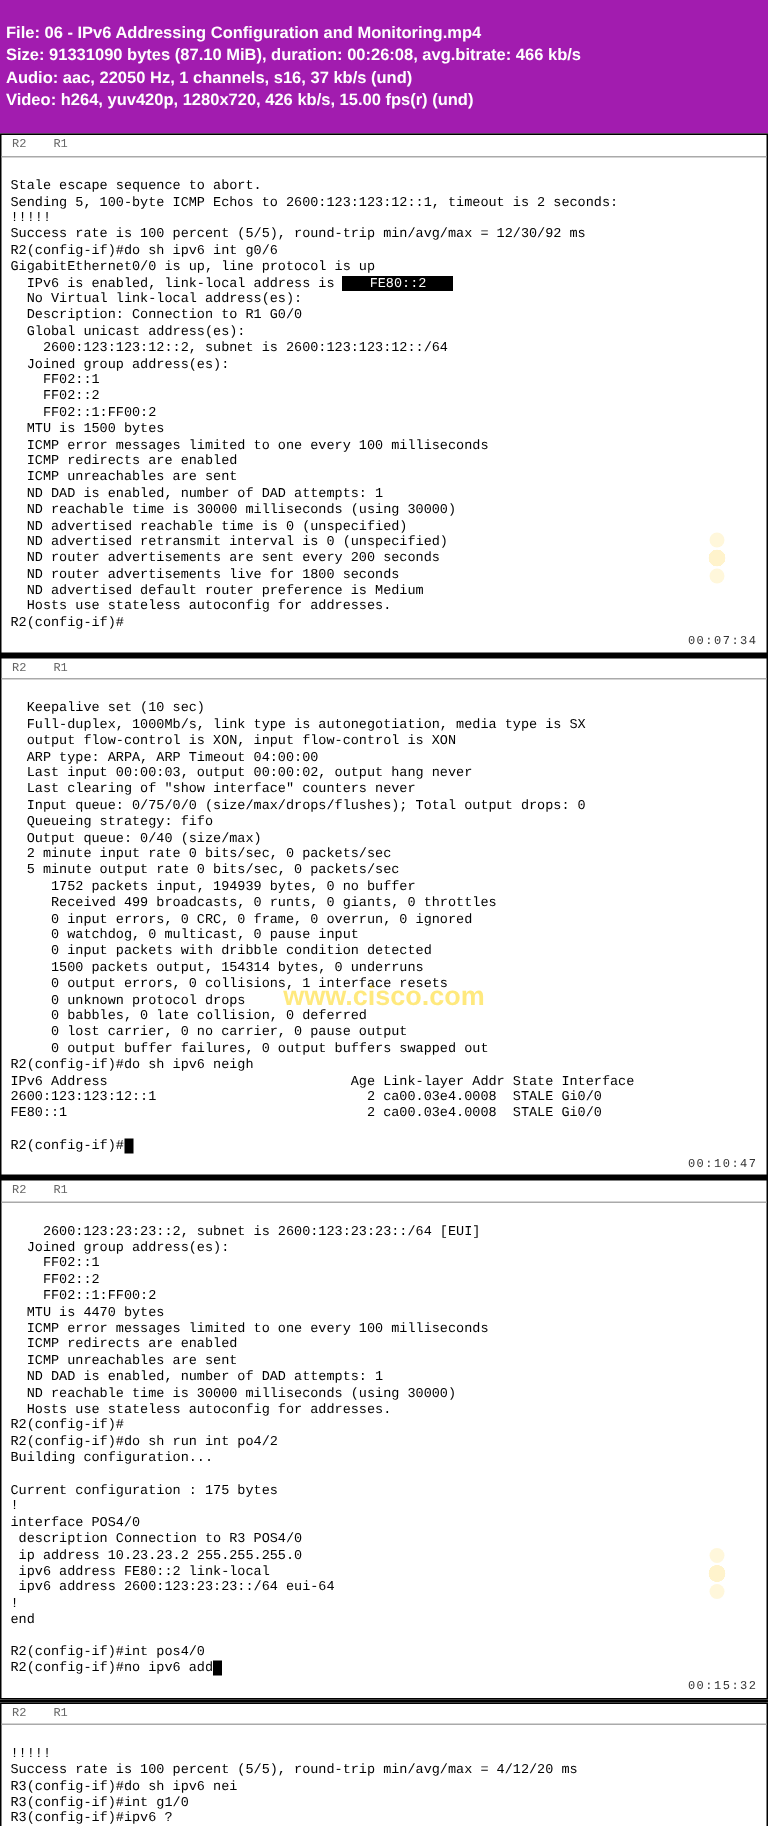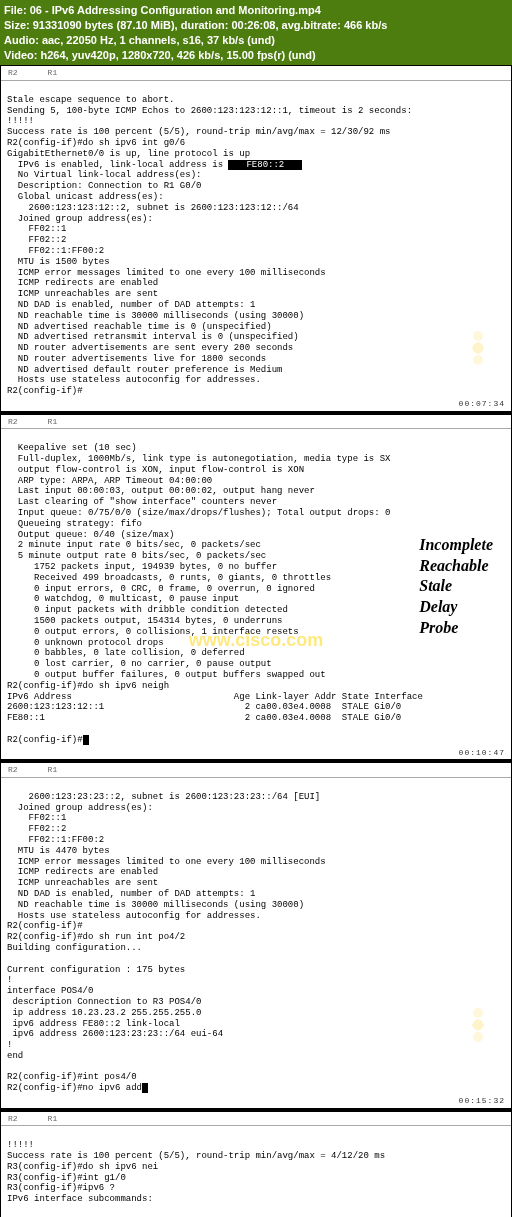--- a/index.html
+++ b/index.html
@@ -1,20 +1,20 @@
 <!DOCTYPE html>
 <html><head>
 <meta charset="utf-8">
 <style>
 * { margin: 0; padding: 0; box-sizing: border-box; }
 body { width: 512px; background: #000; font-family: 'Courier New', monospace; font-size: 9px; line-height: 1.2; color: #000; }
-.header { background: #4d7c0f; color: #fff; padding: 3px 4px; font-family: Arial, sans-serif; font-weight: bold; font-size: 11px; line-height: 1.35; }
+.header { background: #a21caf; color: #fff; padding: 15px 4px; font-family: Arial, sans-serif; font-weight: bold; font-size: 11px; line-height: 1.35; }
 .header-line { white-space: nowrap; }
 .panel { background: #fff; border: 1px solid #000; margin-bottom: 2px; position: relative; }
-.tabs { display: flex; gap: 24px; padding: 2px 4px; border-bottom: 1px solid #aaa; font-size: 8px; color: #666; }
+.tabs { display: flex; gap: 12px; padding: 2px 4px; border-bottom: 1px solid #aaa; font-size: 8px; color: #666; }
 .tab { padding: 0 3px; }
 .term { padding: 3px 6px 3px 6px; font-size: 9px; white-space: pre; overflow: hidden; position: relative; }
 .hl { background: #000; color: #fff; padding: 0 18px; }
 .cursor { background: #000; color: #000; display: inline-block; width: 6px; height: 10px; vertical-align: text-bottom; }
 .timestamp { position: absolute; right: 6px; bottom: 2px; font-size: 8px; color: #333; letter-spacing: 1px; }
 .watermark { position: absolute; left: 50%; transform: translateX(-50%); color: #ffd400; opacity: 0.5; font-size: 18px; font-weight: bold; font-family: Arial; z-index: 5; pointer-events: none; }
 .annotation { position: absolute; right: 18px; top: 120px; font-family: 'Brush Script MT', cursive; font-size: 16px; font-style: italic; line-height: 1.3; font-weight: bold; text-align: left; }
 .flower { position: absolute; width: 26px; height: 26px; background: radial-gradient(circle, #ffe89a 30%, transparent 31%); opacity: 0.5; }
 .flower::before, .flower::after { content: ''; position: absolute; width: 10px; height: 10px; background: #ffe89a; border-radius: 50%; opacity: 0.7; }
 .flower::before { top: -4px; left: 8px; }
@@ -68,27 +68,20 @@
   </div>
   <div class="timestamp">00:07:34</div>
 </div>
 
 <div class="panel">
   <div class="tabs">
     <span class="tab">R2</span>
     <span class="tab">R1</span>
   </div>
   <div class="watermark" style="top:215px;">www.cisco.com</div>
-  <div class="annotation">
-    <div>Incomplete</div>
-    <div>Reachable</div>
-    <div>Stale</div>
-    <div>Delay</div>
-    <div>Probe</div>
-  </div>
   <div class="term">
 <span>  Keepalive set (10 sec)</span>
 <span>  Full-duplex, 1000Mb/s, link type is autonegotiation, media type is SX</span>
 <span>  output flow-control is XON, input flow-control is XON</span>
 <span>  ARP type: ARPA, ARP Timeout 04:00:00</span>
 <span>  Last input 00:00:03, output 00:00:02, output hang never</span>
 <span>  Last clearing of "show interface" counters never</span>
 <span>  Input queue: 0/75/0/0 (size/max/drops/flushes); Total output drops: 0</span>
 <span>  Queueing strategy: fifo</span>
 <span>  Output queue: 0/40 (size/max)</span>

